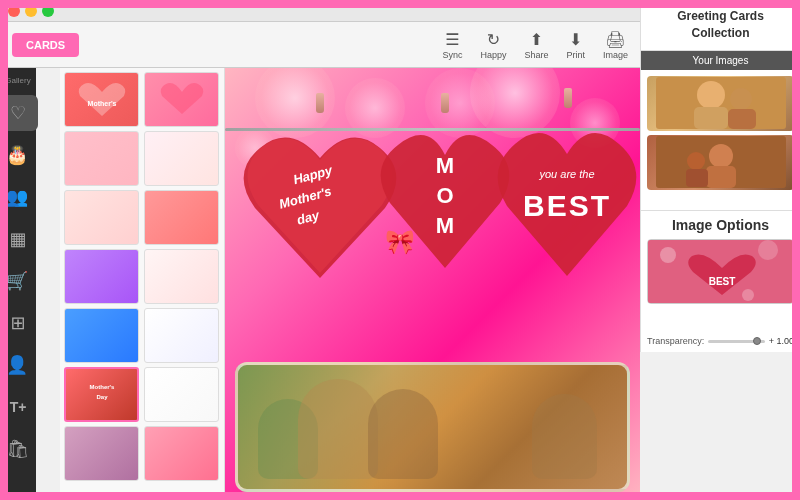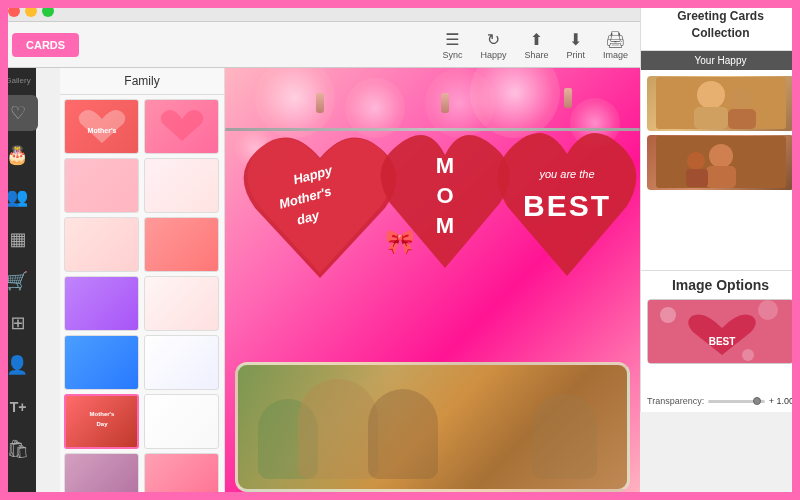--- a/index.html
+++ b/index.html
@@ -12,21 +12,21 @@
       border-bottom: 1px solid #ccc;
     }
     .traffic-lights { display: flex; gap: 5px; align-items: center; }
     .traffic-light { width: 12px; height: 12px; border-radius: 50%; }
     .tl-red { background: #ff5f56; }
     .tl-yellow { background: #ffbd2e; }
     .tl-green { background: #27c93f; }
 
     
     .greeting-panel {
-      position: absolute; top: 0; left: 640px; width: 160px; height: 412px;
+      position: absolute; top: 0; left: 640px; width: 160px; height: 352px;
       background: #fff; border-left: 1px solid #ddd;
       display: flex; flex-direction: column;
     }
     .greeting-panel-title {
       background: #fff; padding: 8px; text-align: center;
       font-size: 12px; font-weight: 600; color: #333; border-bottom: 1px solid #ddd;
       line-height: 1.4;
     }
     .your-images-bar {
       background: #555; color: #fff; text-align: center; padding: 4px 0; font-size: 10px;
@@ -243,21 +243,20 @@
   <div class="sidebar-item">👥</div>
   <div class="sidebar-item">▦</div>
   <div class="sidebar-item">🛒</div>
   <div class="sidebar-item">⊞</div>
   <div class="sidebar-item">👤</div>
   <div class="sidebar-item" style="font-weight:bold;font-size:14px;">T+</div>
   <div class="sidebar-item">🛍</div>
 </div>
 
 <div class="card-list">
-  <div class="card-list-header">Family</div>
   <div class="card-grid">
     <div class="card-thumb ct-1">
       <div class="card-thumb-inner">
         <svg width="60" height="44" viewBox="0 0 60 44">
           <path d="M30 38 L8 18 Q4 10 12 6 Q20 2 30 14 Q40 2 48 6 Q56 10 52 18 Z" fill="rgba(255,255,255,0.3)"></path>
           <text x="30" y="28" text-anchor="middle" fill="white" font-size="7" font-weight="bold">Mother's</text>
         </svg>
       </div>
     </div>
     <div class="card-thumb ct-2">
@@ -366,21 +365,21 @@
         <div style="position:absolute;bottom:10px;left:60px;width:80px;height:100px;background:rgba(180,140,80,0.5);border-radius:40px 40px 10px 10px;"></div>
         <div style="position:absolute;bottom:10px;left:130px;width:70px;height:90px;background:rgba(140,100,60,0.4);border-radius:35px 35px 10px 10px;"></div>
         <div style="position:absolute;bottom:10px;right:30px;width:65px;height:85px;background:rgba(160,120,70,0.4);border-radius:32px 32px 10px 10px;"></div>
       </div>
     </div>
   </div>
 </div>
 
 <div class="greeting-panel">
   <div class="greeting-panel-title">Greeting Cards Collection</div>
-  <div class="your-images-bar">Your Happy</div>
+  <div class="your-images-bar">Your Images</div>
   <div class="user-images-list">
     <div class="user-image-item photo-family-1">
       <div class="img-placeholder">
         <svg width="130" height="52" viewBox="0 0 130 52">
 
           <rect x="0" y="0" width="130" height="52" fill="#c8904a" rx="3"></rect>
           <ellipse cx="55" cy="18" rx="14" ry="14" fill="#e8b070"></ellipse>
           <rect x="38" y="30" width="34" height="22" fill="#d0a060" rx="5"></rect>
           <ellipse cx="85" cy="22" rx="11" ry="11" fill="#c89050"></ellipse>
           <rect x="72" y="32" width="28" height="20" fill="#b87040" rx="5"></rect>

